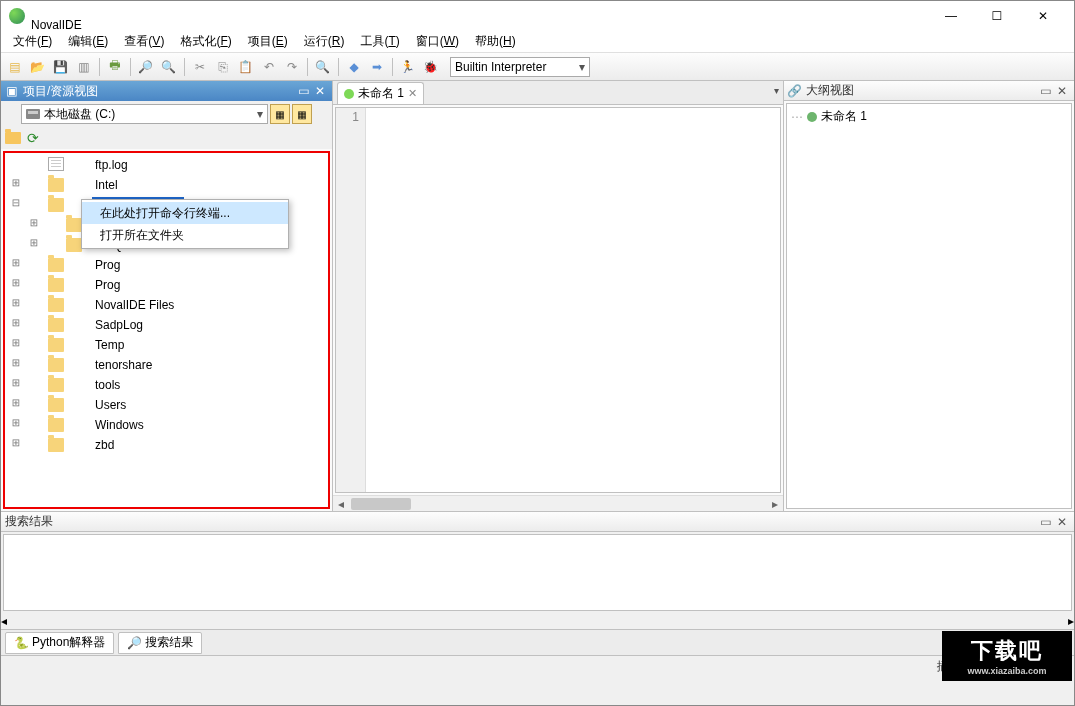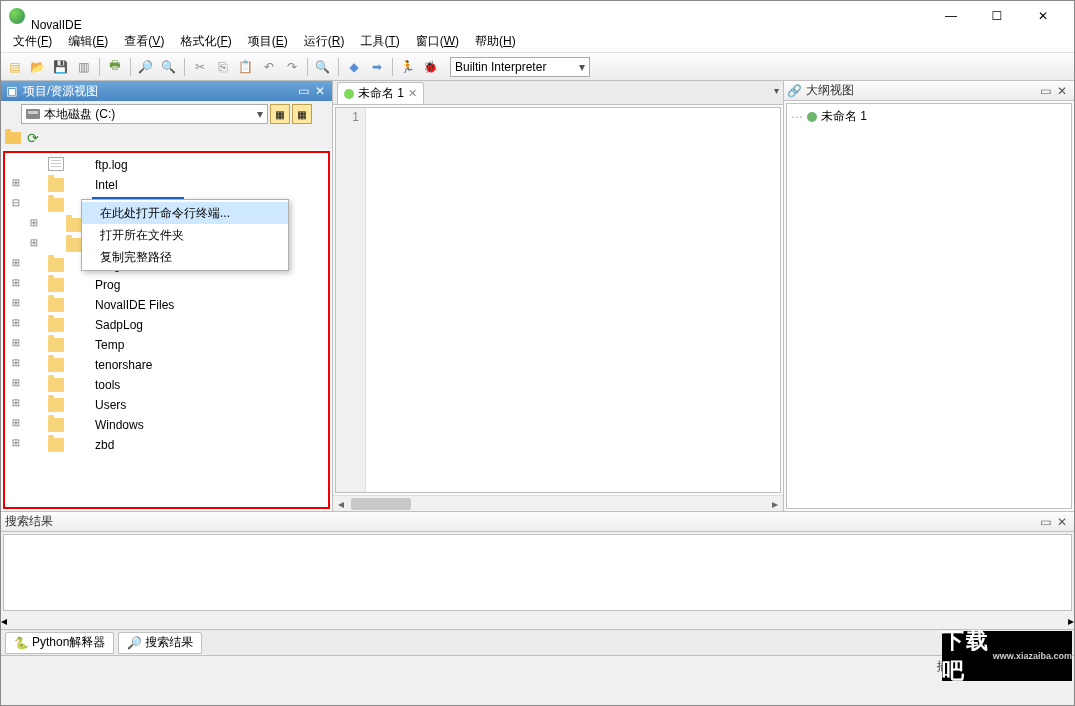--- a/index.html
+++ b/index.html
@@ -92,21 +92,21 @@
 
 
 .statusbar { height:22px; background:#f0f0f0; border-top:1px solid #c0c0c0; display:flex; align-items:center; justify-content:flex-end; padding:0 10px; gap:30px; color:#333;}
 
 
 .context-menu { position:absolute; left:80px; top:198px; width:208px; background:#fff; border:1px solid #b0b0b0; box-shadow:2px 2px 6px rgba(0,0,0,0.25); padding:2px 0; z-index:100;}
 .context-menu .citem{height:22px;display:flex;align-items:center;padding:0 18px;cursor:default;}
 .context-menu .citem:hover,.context-menu .citem.hover{background:#cde8ff;}
 
 
-.watermark{position:absolute;right:2px;bottom:24px;width:130px;height:50px;background:#000;color:#fff;display:flex;flex-direction:row;align-items:center;justify-content:center;font-weight:bold;}
+.watermark{position:absolute;right:2px;bottom:24px;width:130px;height:50px;background:#000;color:#fff;display:flex;flex-direction:column;align-items:center;justify-content:center;font-weight:bold;}
 .watermark .big{font-size:22px;letter-spacing:2px;}
 .watermark .small{font-size:9px;color:#ccc;}
 
 
 .c-new{color:#e6b84d;} .c-open{color:#5a8fd6;} .c-save{color:#888;}
 .c-print{color:#6a9a3d;} .c-find{color:#b47d36;} .c-cut{color:#888;}
 .c-nav{color:#5a8fd6;} .c-run{color:#c8842a;} .c-bug{color:#c0392b;}
 </style>
 </head>
 <body>
@@ -333,19 +333,18 @@
 
 <div class="statusbar">
   <span>插入</span>
   <span>ASCII</span>
   <span>行</span>
 </div>
 
 <div class="context-menu" id="context-menu">
     <div class="citem hover">在此处打开命令行终端...</div>
     <div class="citem">打开所在文件夹</div>
-    <div class="citem">复制完整路径</div>
   </div>
 
 <div class="watermark">
   <div class="big">下载吧</div>
   <div class="small">www.xiazaiba.com</div>
 </div>
 
 </body></html>

